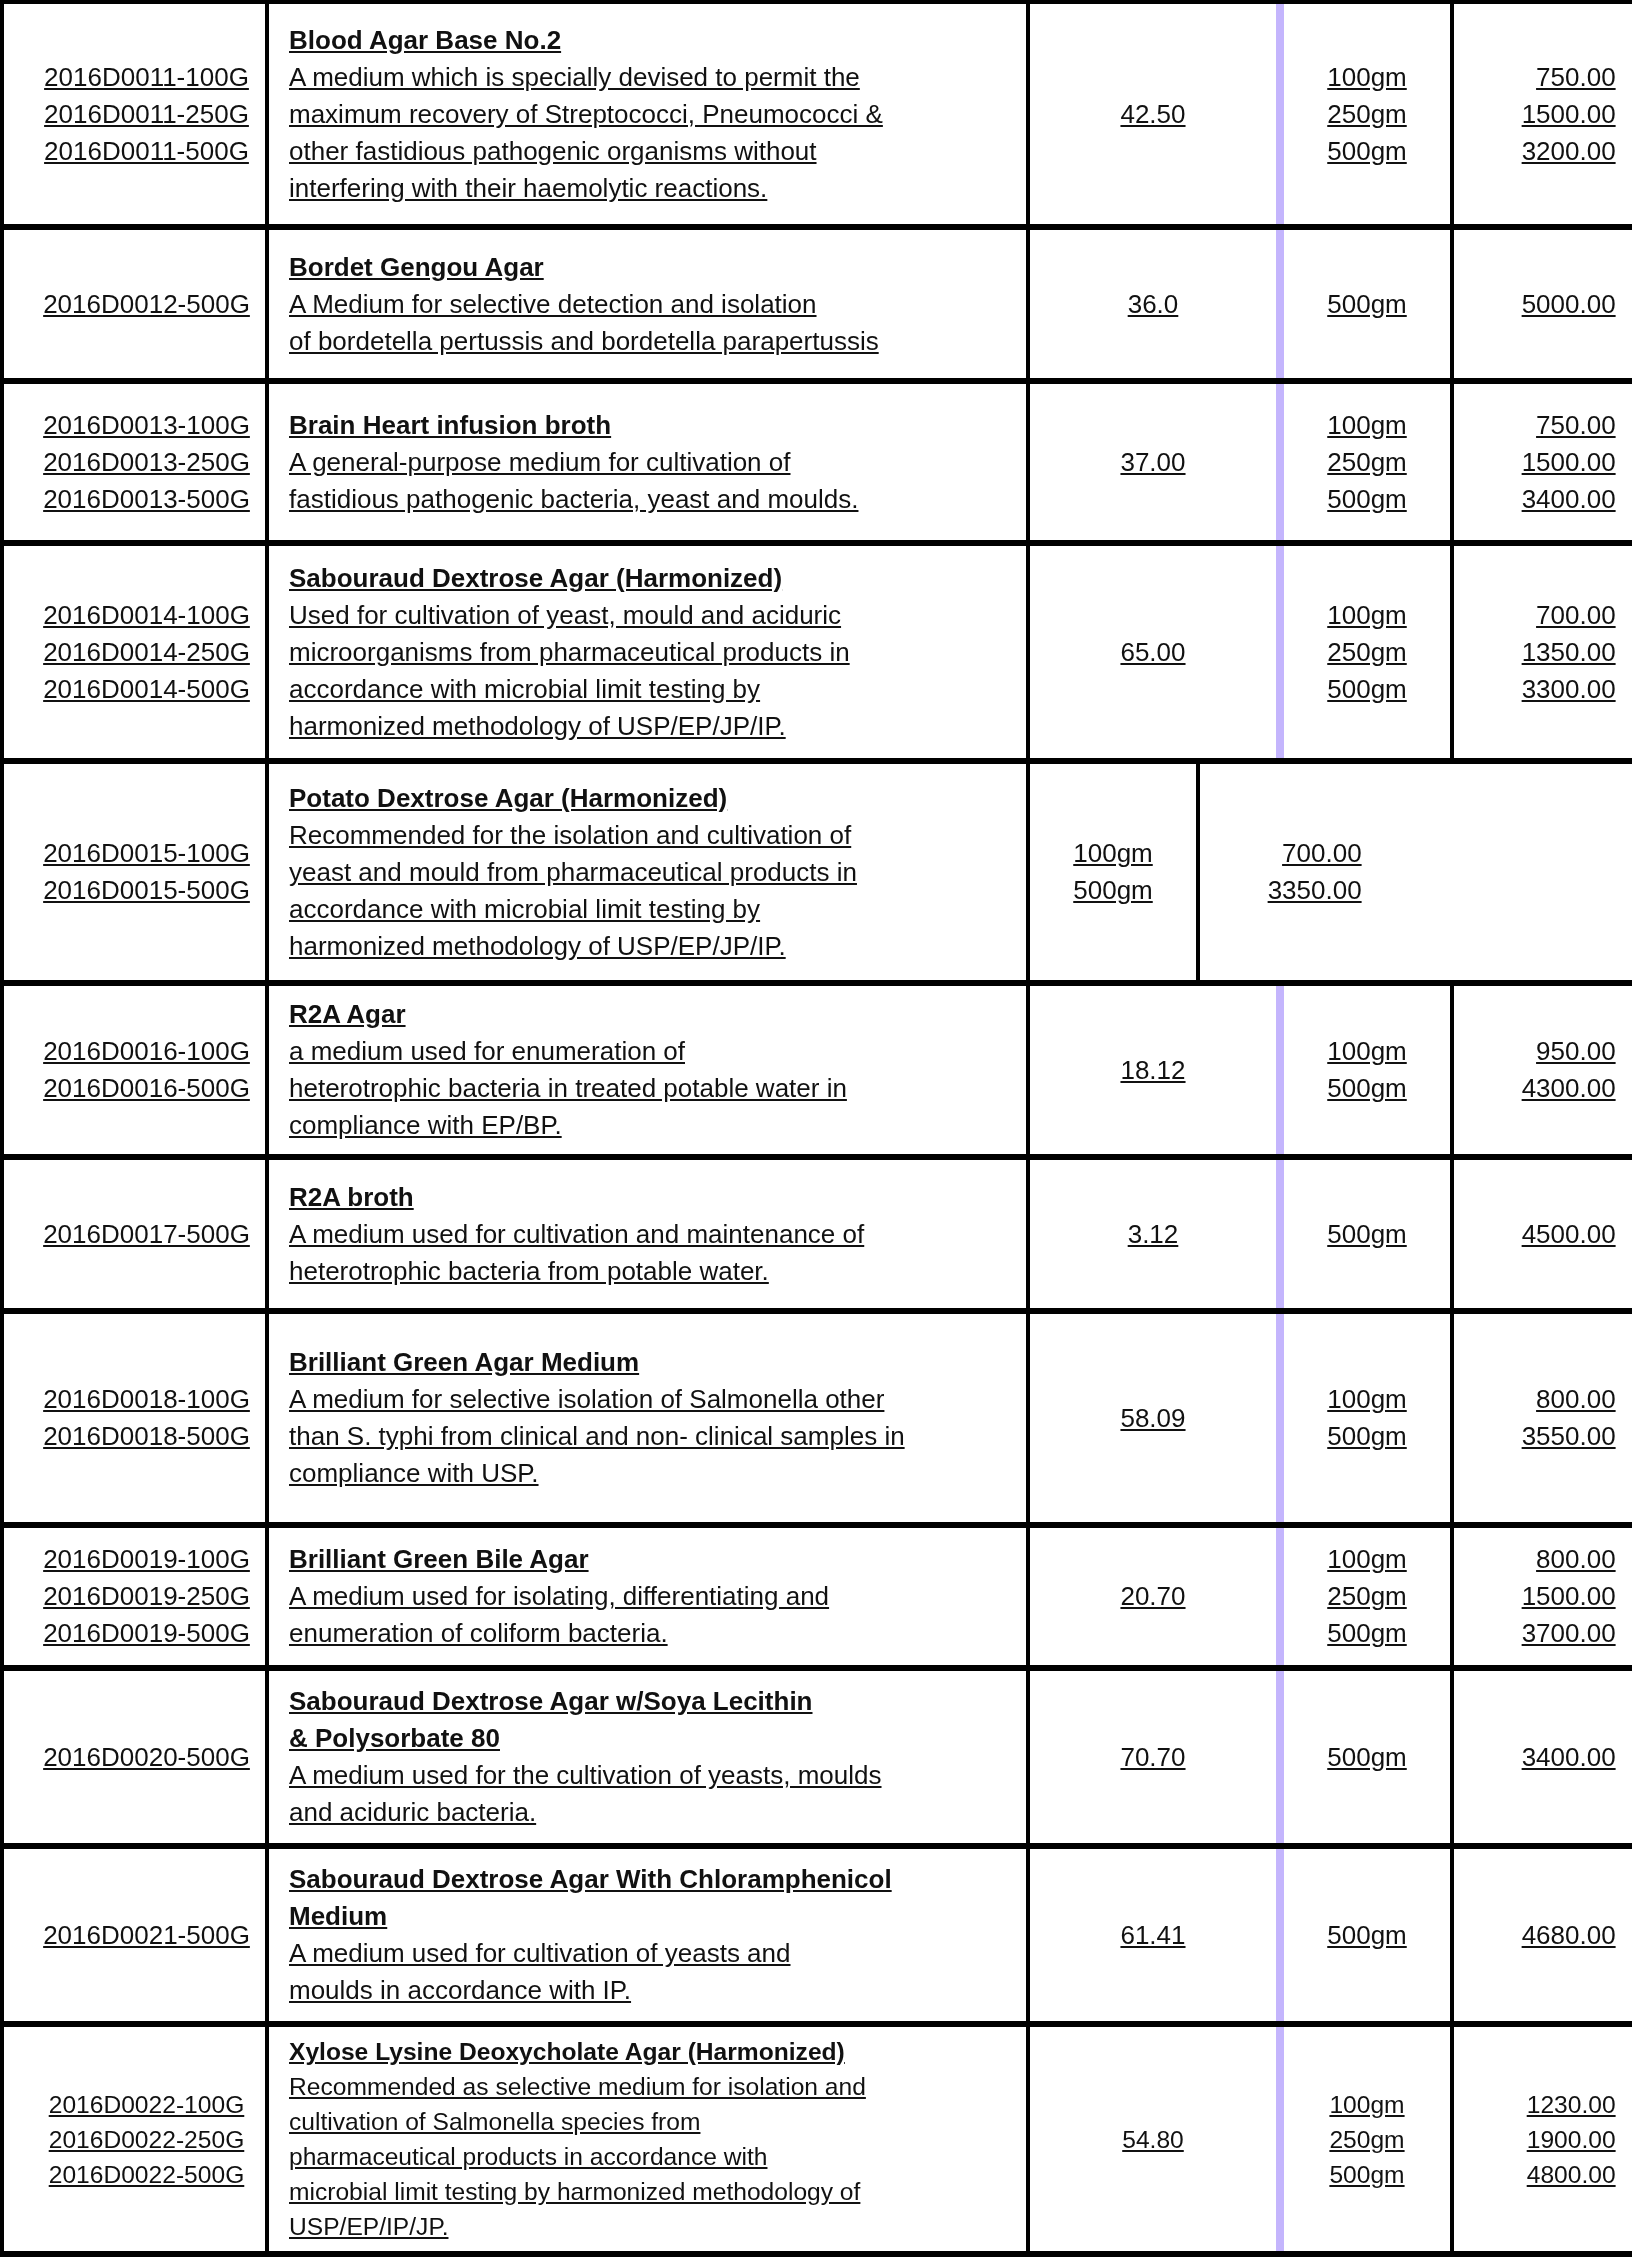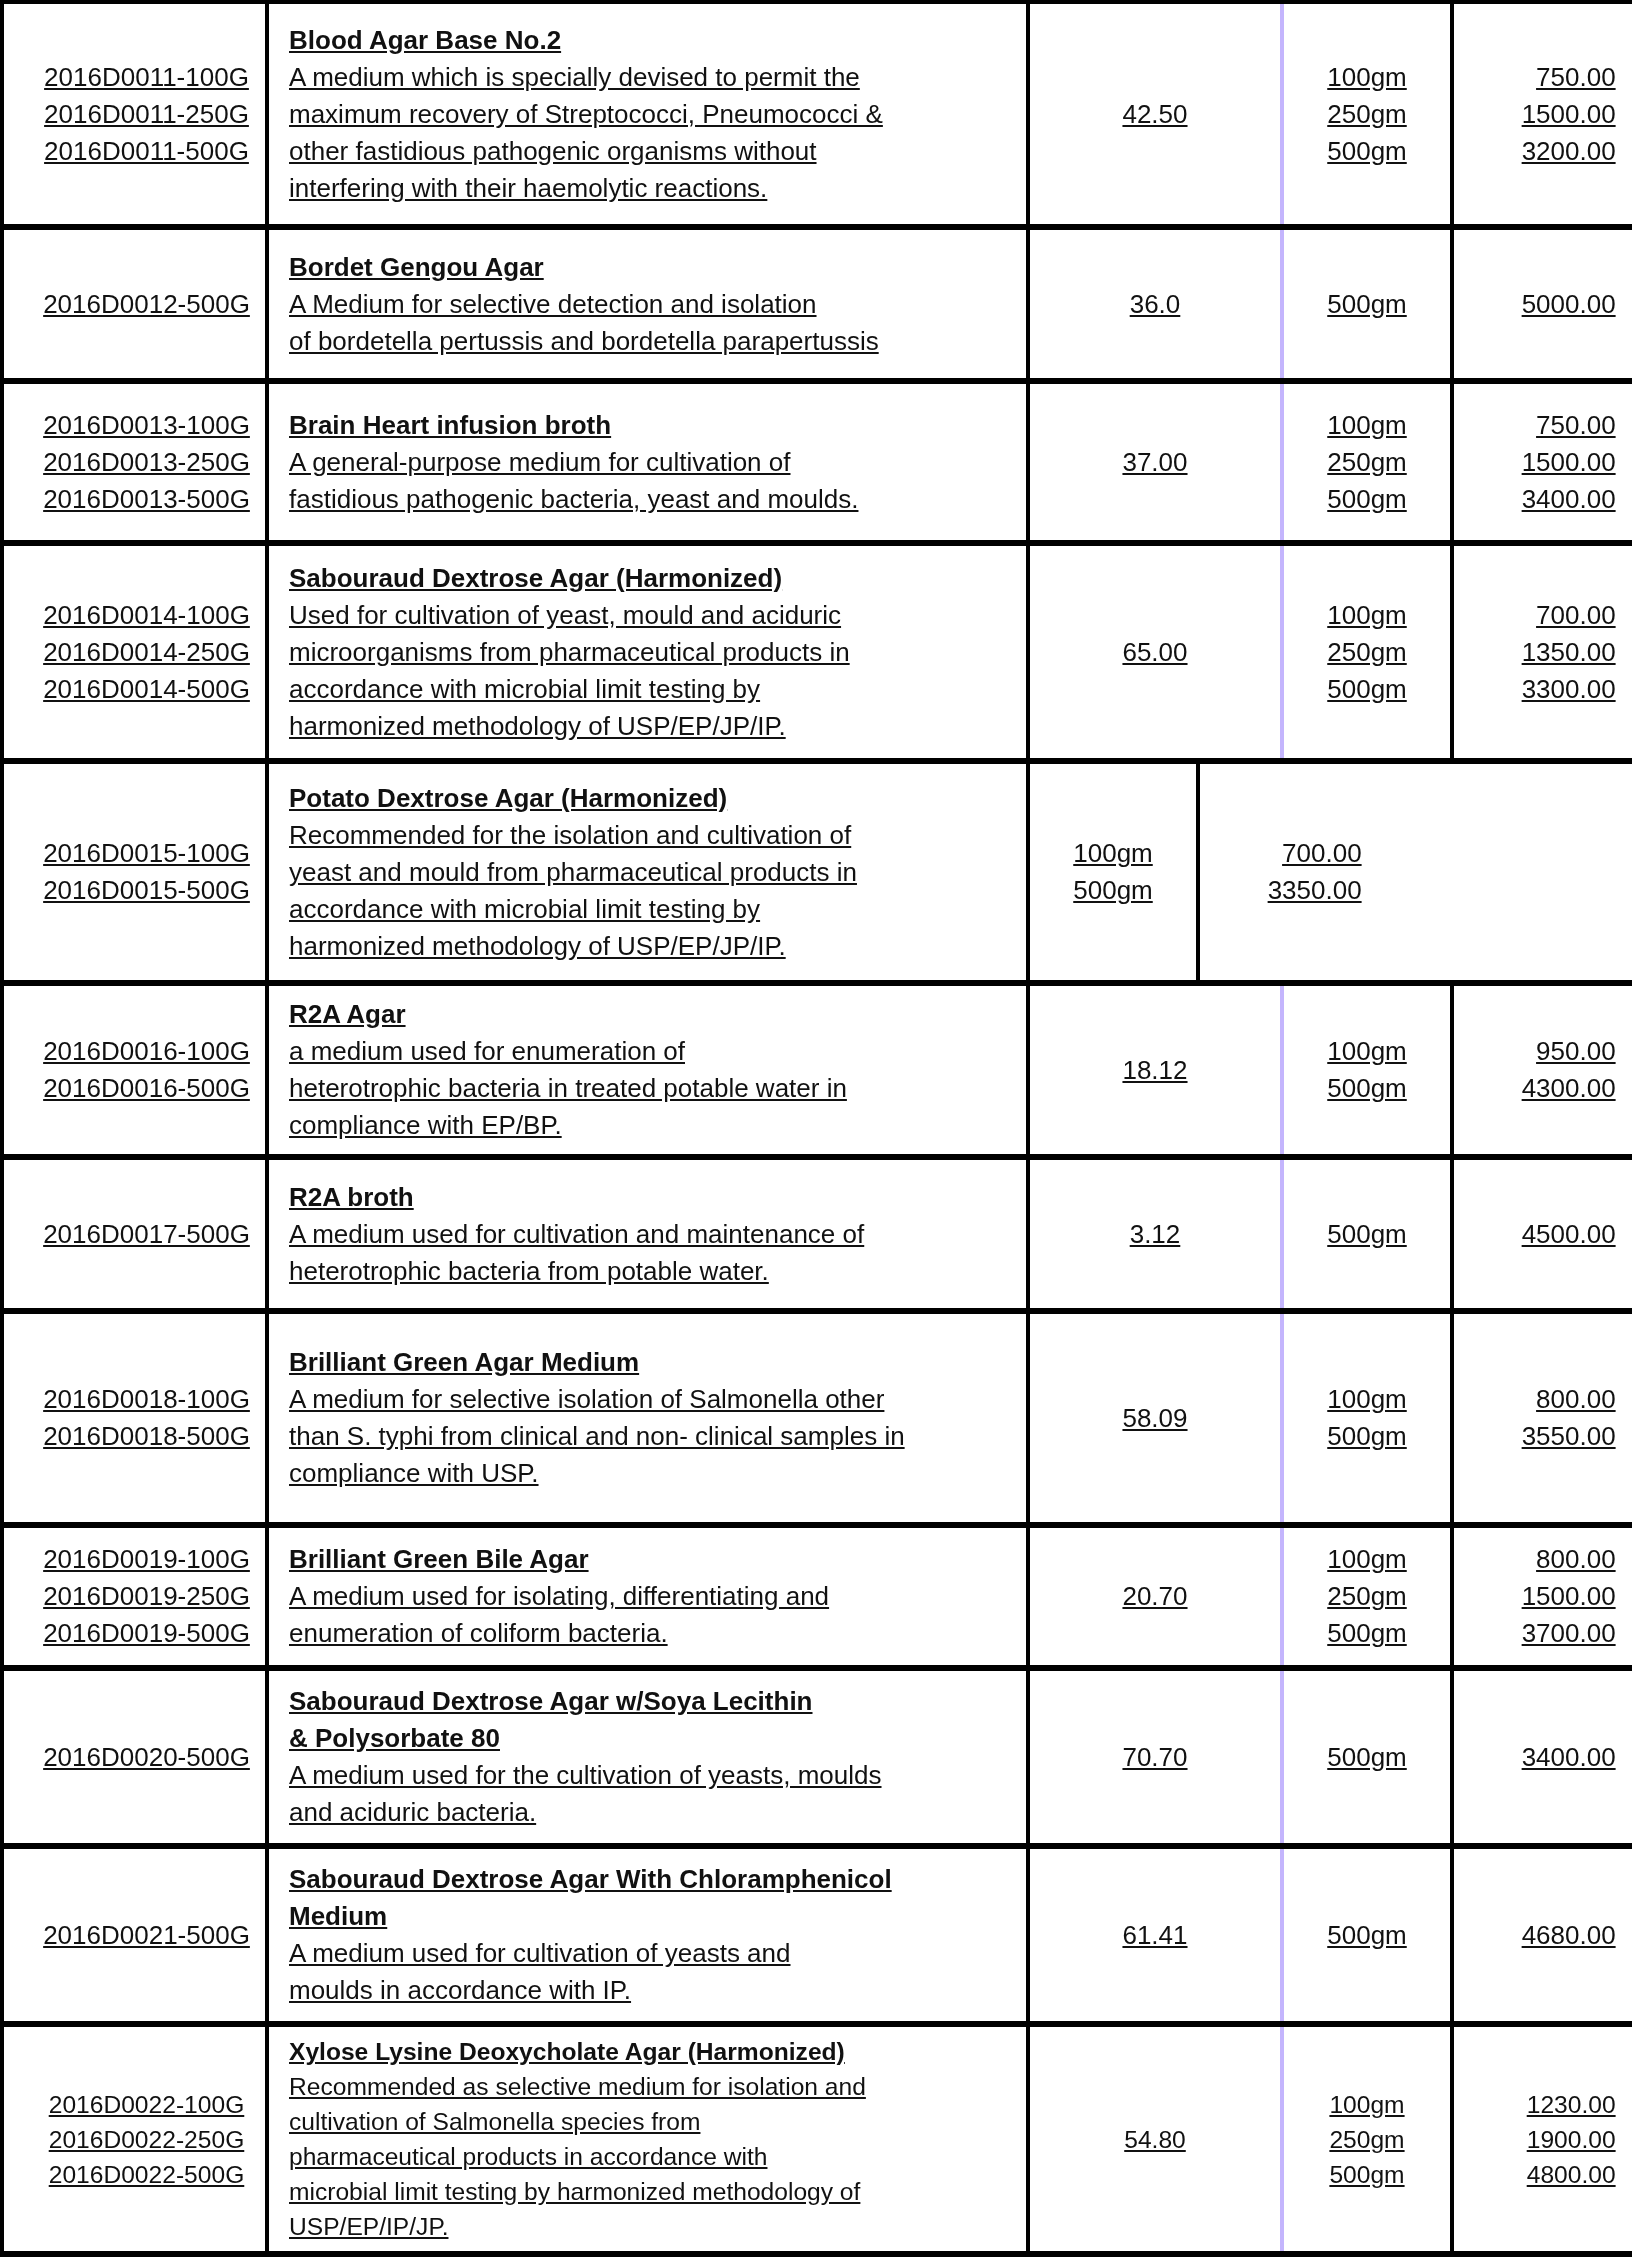--- a/index.html
+++ b/index.html
@@ -47,21 +47,21 @@
   }
   .col-desc {
     width: 761px;
     border-right: 4px solid #000;
     padding: 8px 16px 8px 20px;
     align-items: flex-start;
     text-align: left;
   }
   .col-rate {
     width: 254px;
-    border-right: 4px solid #c4b5fd;
+    border-right: 8px solid #c4b5fd;
     text-align: center;
   }
   .col-pack {
     width: 170px;
     border-right: 4px solid #000;
     align-items: center;
     text-align: center;
   }
   .col-price {
     width: 179px;

